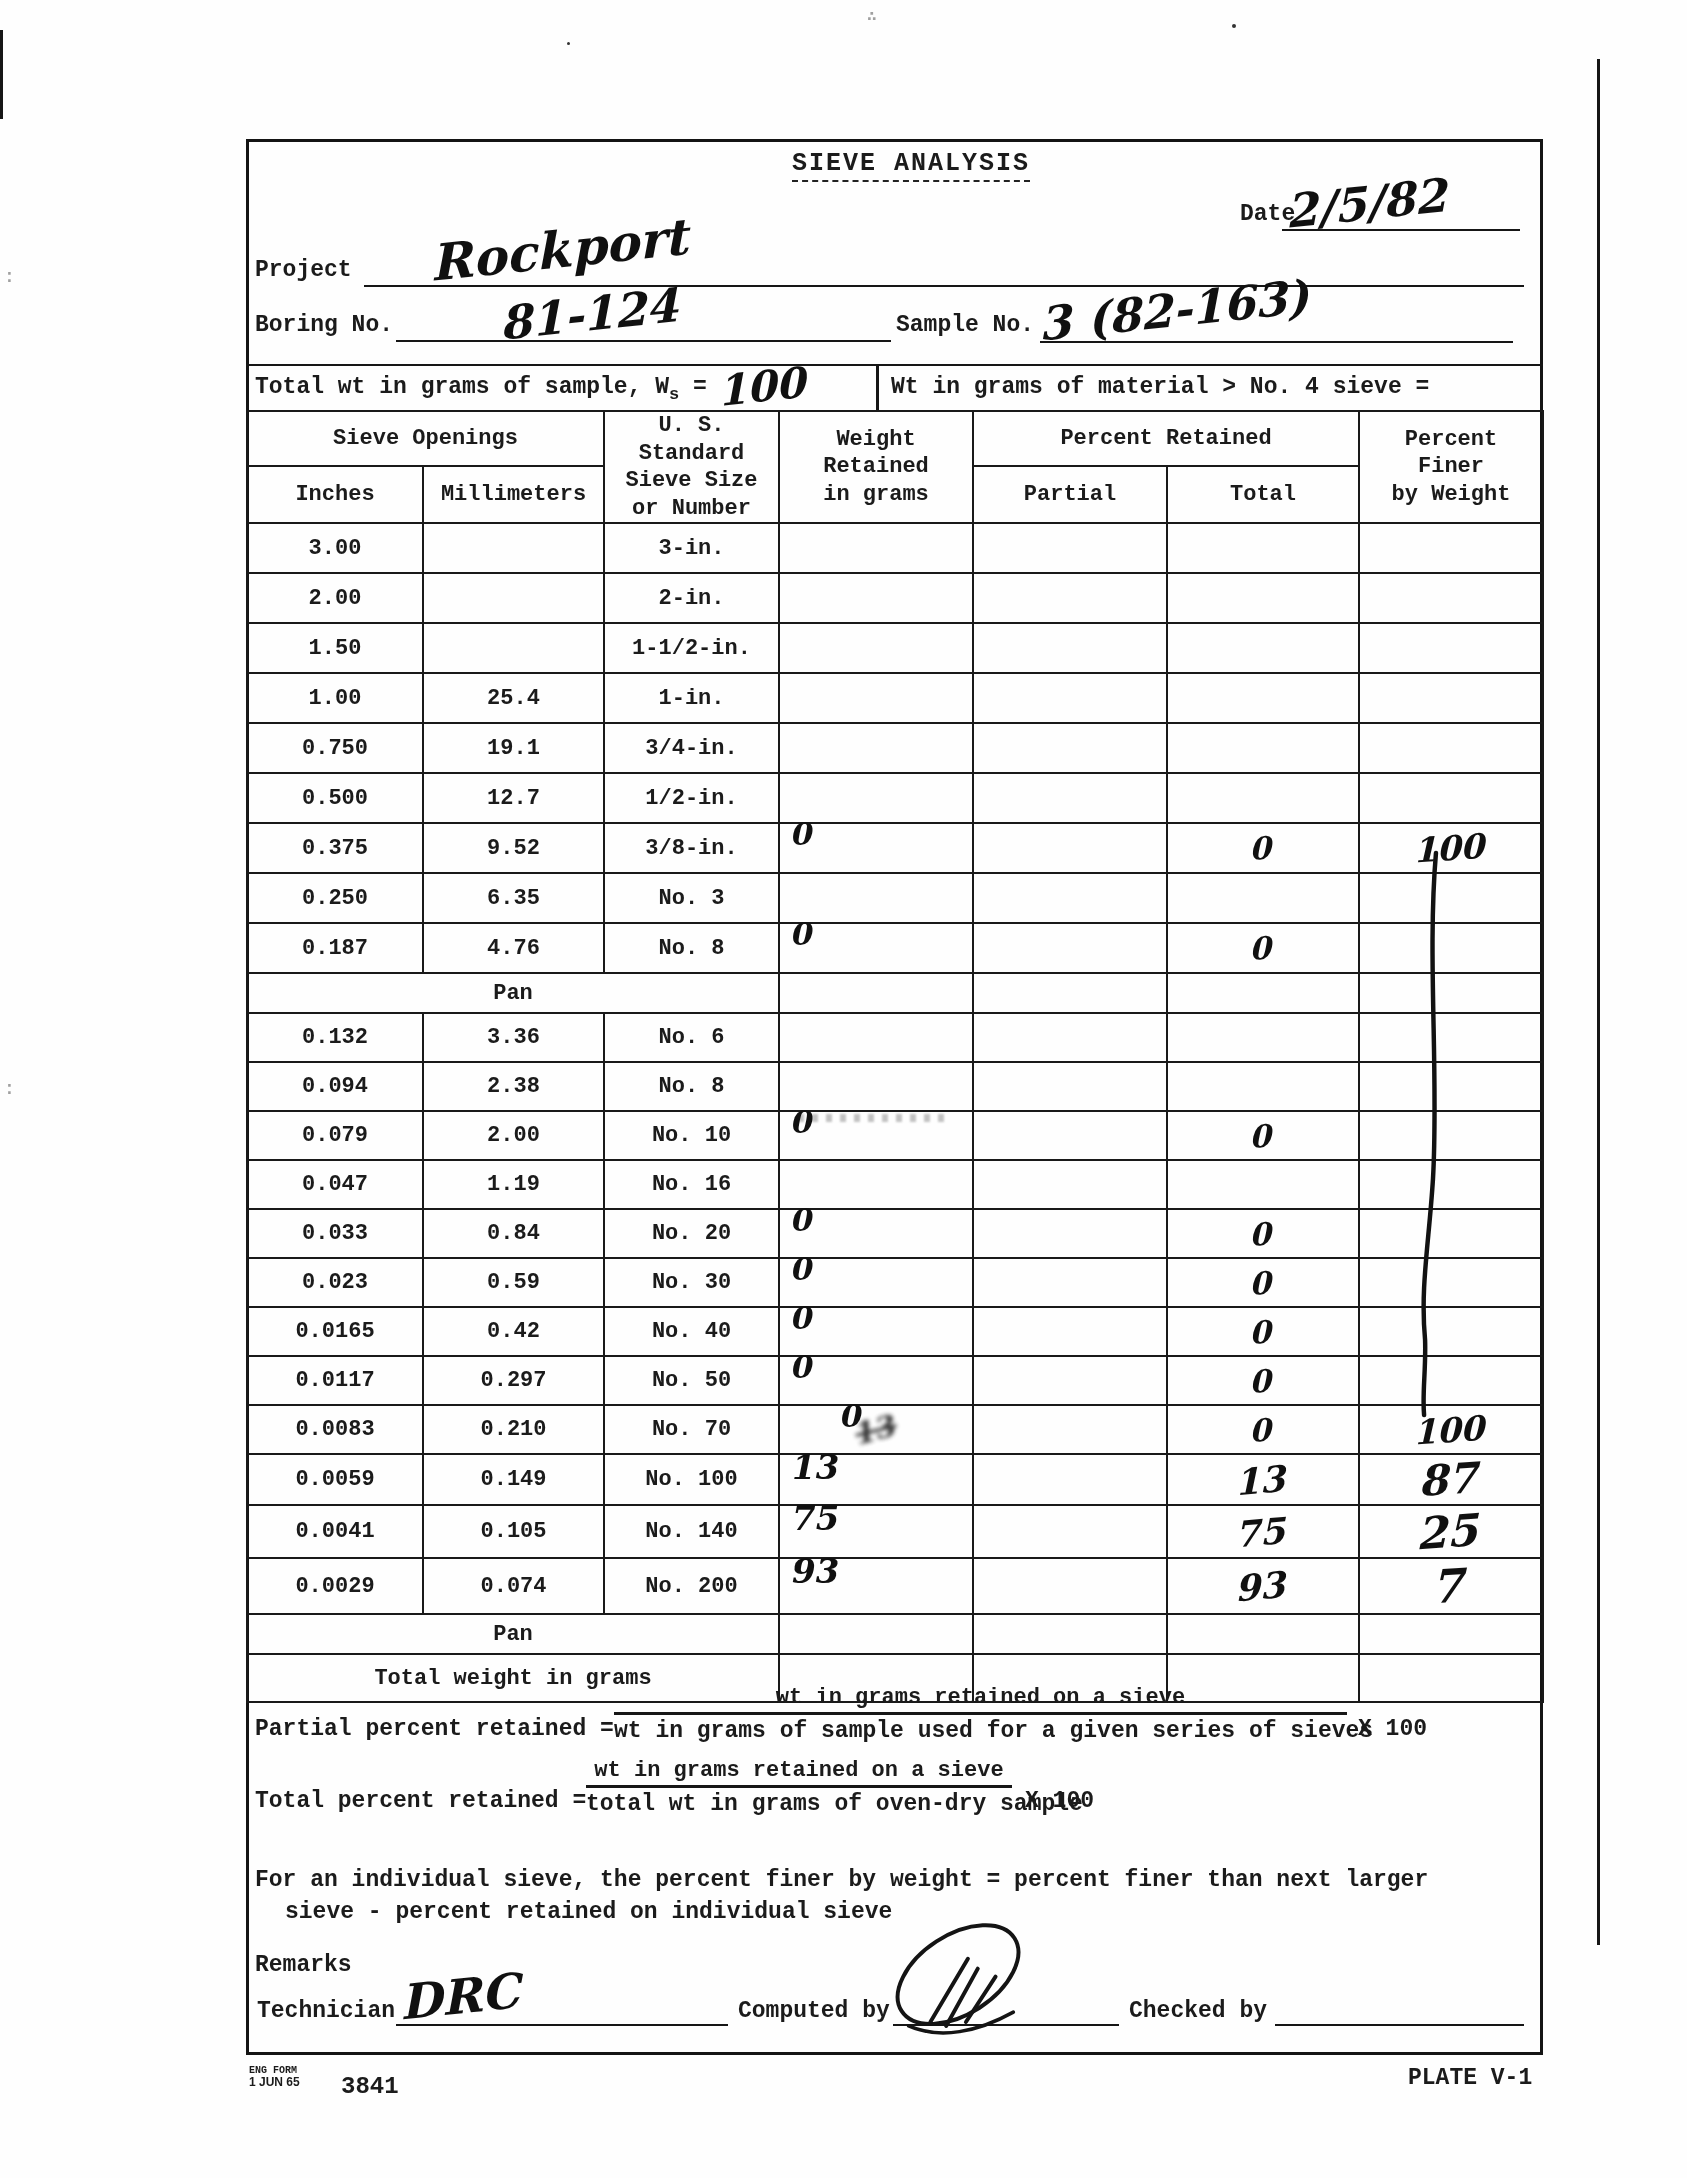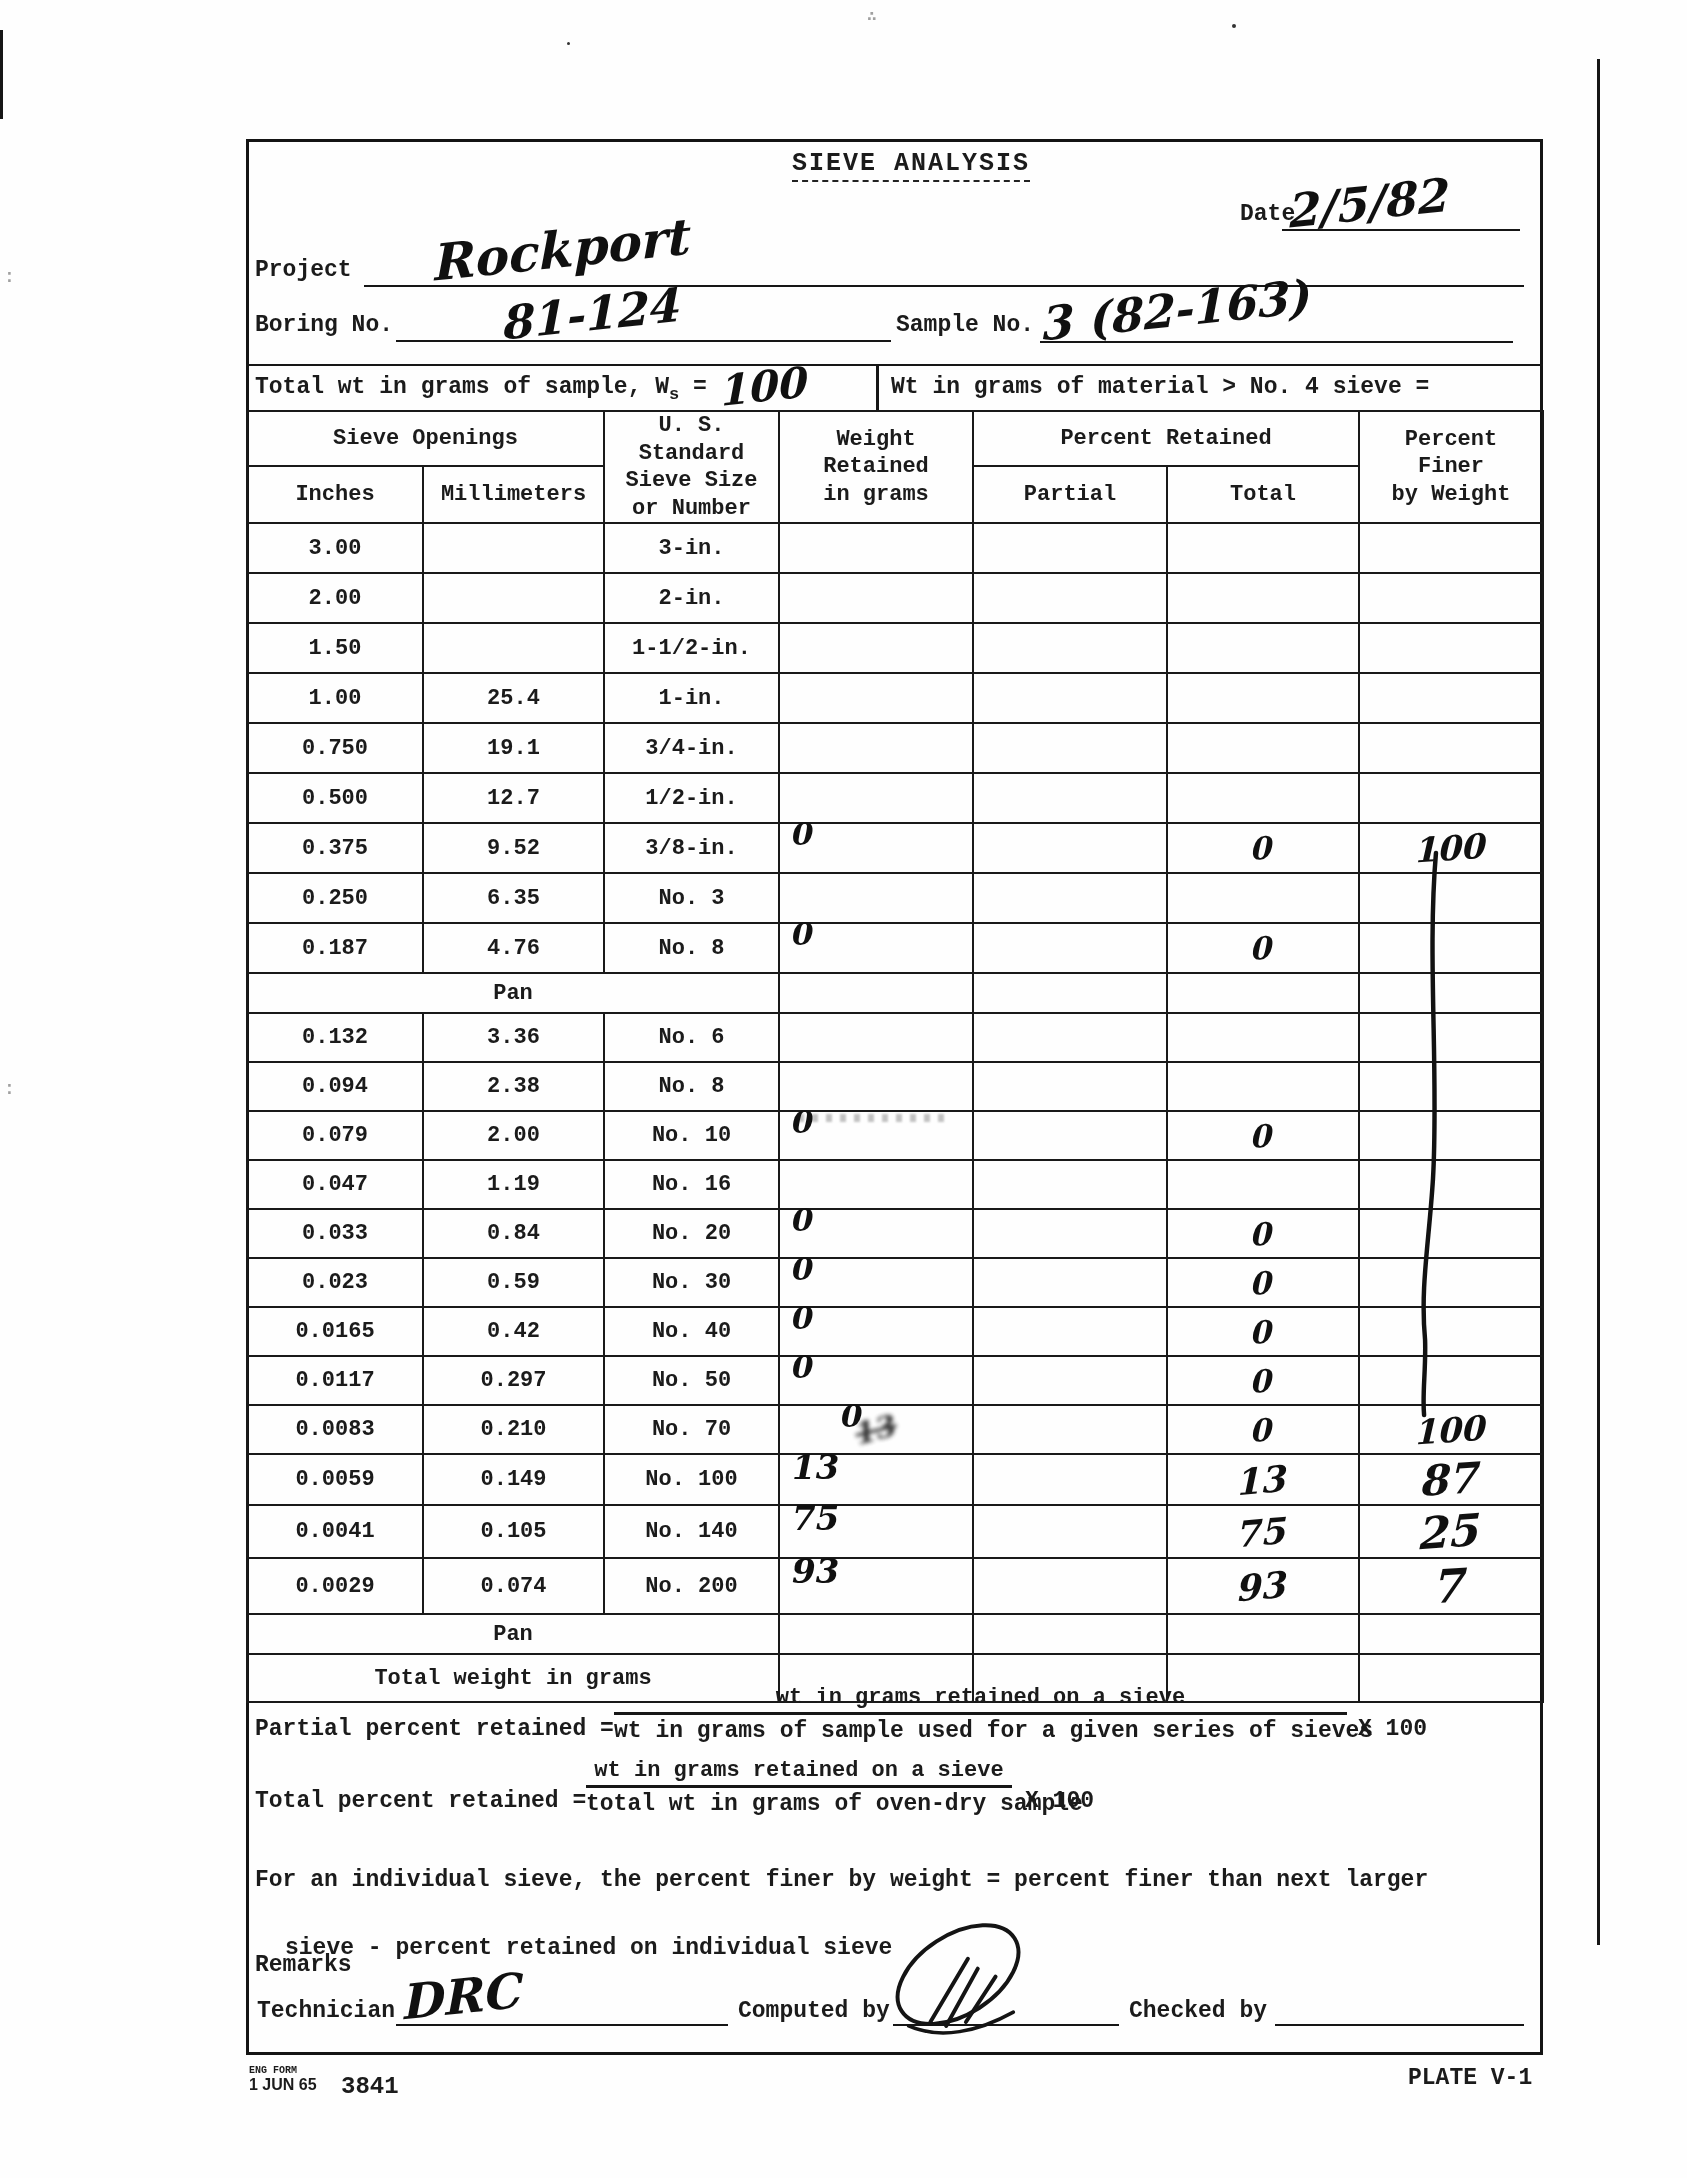--- a/index.html
+++ b/index.html
@@ -370,21 +370,21 @@
   <div class="abs t" style="left:1358px;top:1716px;"><span>X 100</span></div>
 
   <div class="abs t" style="left:255px;top:1788px;"><span>Total percent retained =</span></div>
   <div class="frac" style="left:586px;top:1758px;width:426px;">
     <div class="num t">wt in grams retained on a sieve</div>
     <div class="den t">total wt in grams of oven-dry sample</div>
   </div>
   <div class="abs t" style="left:1025px;top:1788px;"><span>X 100</span></div>
 
   <div class="abs t" style="left:255px;top:1867px;"><span>For an individual sieve, the percent finer by weight = percent finer than next larger</span></div>
-  <div class="abs t" style="left:285px;top:1899px;margin-top:36px;"><span>sieve - percent retained on individual sieve</span></div>
+  <div class="abs t" style="left:285px;top:1899px;"><span>sieve - percent retained on individual sieve</span></div>
 
   <div class="abs t" style="left:255px;top:1952px;"><span>Remarks</span></div>
 
   <div class="abs t" style="left:257px;top:1998px;"><span>Technician</span></div>
   <div class="rule" style="left:396px;top:2024px;width:332px;"></div>
   <div class="abs hw" style="left:404px;top:1968px;font-size:48px;"><span class="rot">DRC</span></div>
 
   <div class="abs t" style="left:738px;top:1998px;"><span>Computed by</span></div>
   <div class="rule" style="left:893px;top:2024px;width:226px;"></div>
   <svg class="abs" style="left:879px;top:1919px;" width="163" height="124" viewBox="0 0 165 125">
@@ -393,19 +393,19 @@
     <path d="M68,108 L100,50" stroke="#141414" stroke-width="4" fill="none" stroke-linecap="round"></path>
     <path d="M88,104 L118,58" stroke="#141414" stroke-width="4" fill="none" stroke-linecap="round"></path>
     <path d="M30,108 C62,122 100,114 136,94" stroke="#141414" stroke-width="3.5" fill="none" stroke-linecap="round"></path>
   </svg>
 
   <div class="abs t" style="left:1129px;top:1998px;"><span>Checked by</span></div>
   <div class="rule" style="left:1275px;top:2024px;width:249px;"></div>
 
   <div class="abs" style="left:249px;top:2065px;font-family:'Liberation Sans',sans-serif;font-weight:700;line-height:1.1;">
     <div style="font-size:10px;font-family:Liberation Mono, monospace;">ENG FORM</div>
-    <div style="font-size:16px;">1 JUN 65</div>
+    <div style="font-size:12px;">1 JUN 65</div>
   </div>
   <div class="abs t" style="left:341px;top:2073px;font-size:24px;"><span>3841</span></div>
   <div class="abs t" style="left:1408px;top:2065px;"><span>PLATE V-1</span></div>
 
 </div>
 
 
 </body></html>

